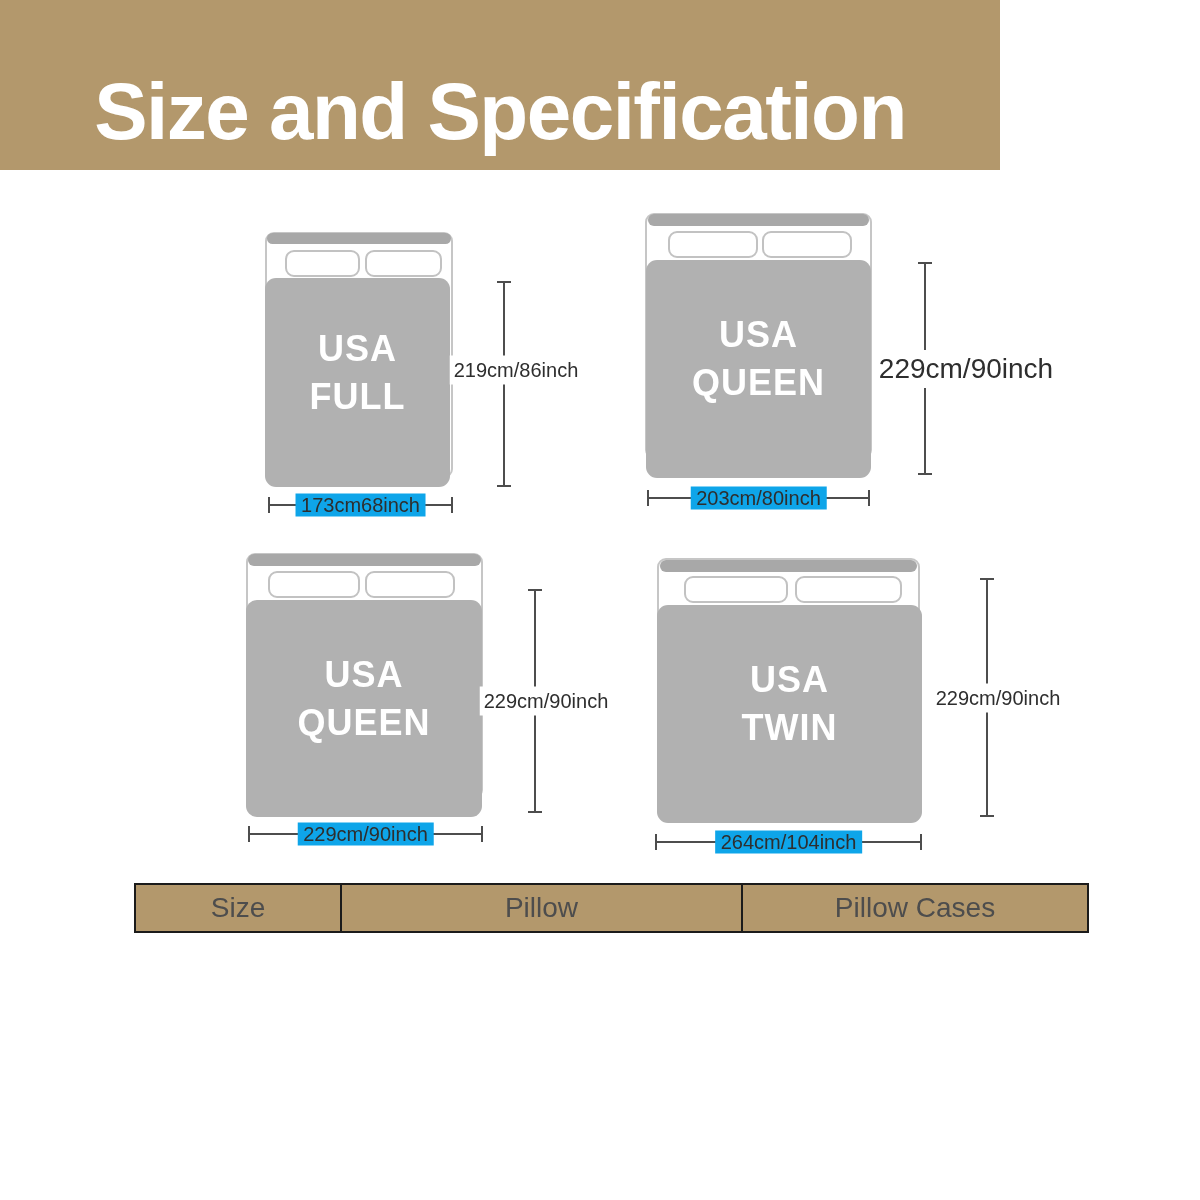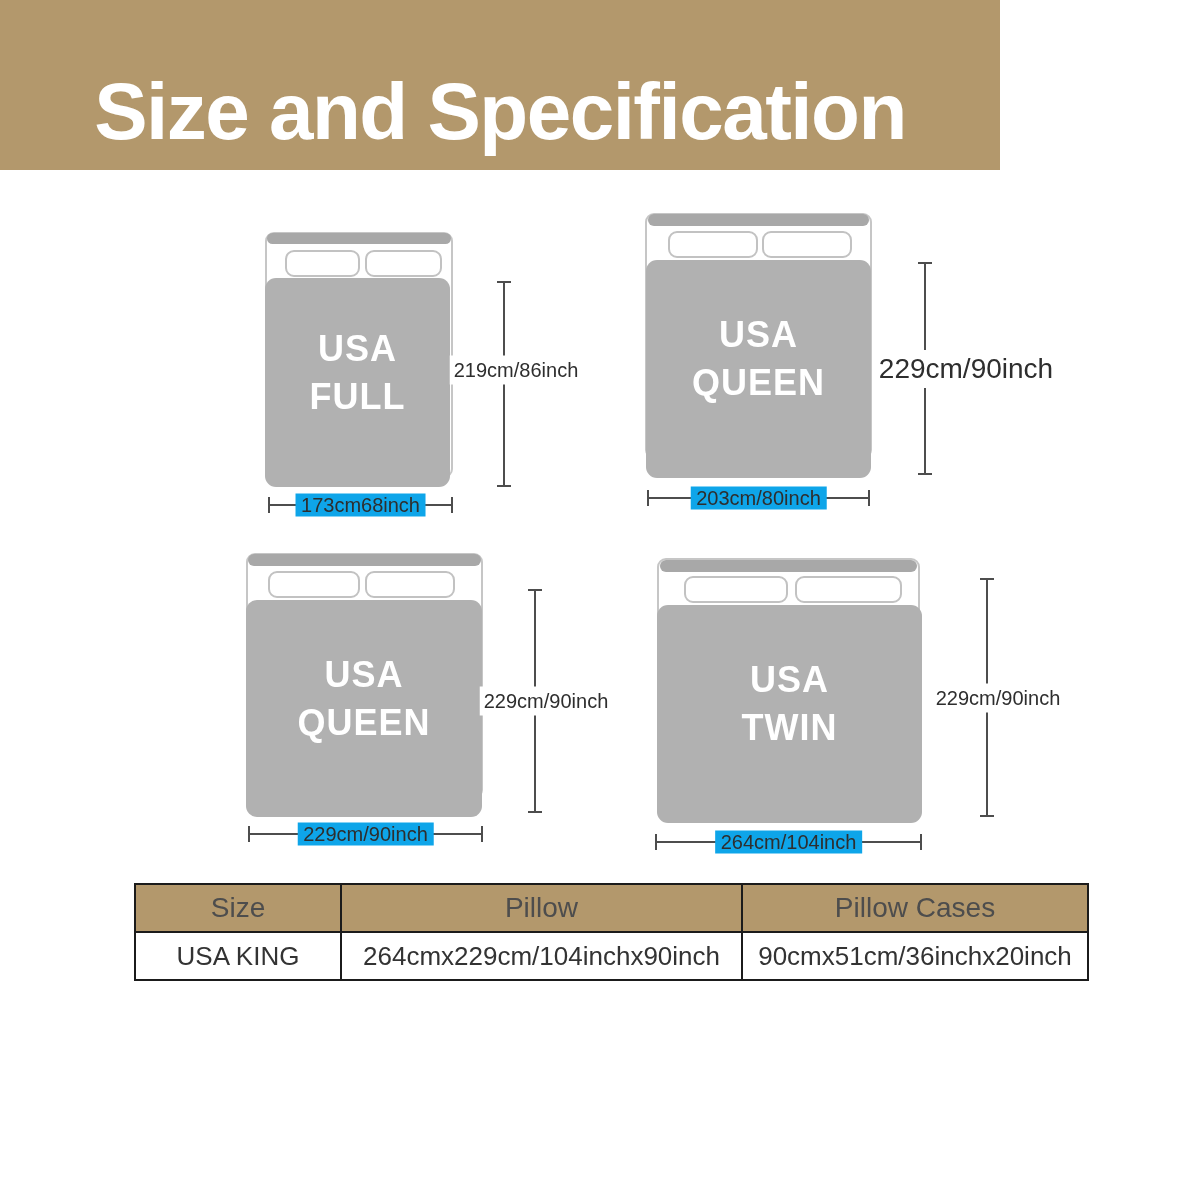--- a/index.html
+++ b/index.html
@@ -234,21 +234,16 @@
         <col style="width:346px">
     </colgroup>
     <thead>
       <tr>
         <th>Size</th>
         <th>Pillow</th>
         <th>Pillow Cases</th>
       </tr>
     </thead>
     <tbody>
-      <tr>
-        <td>USA KING</td>
-        <td>264cmx229cm/104inchx90inch</td>
-        <td>90cmx51cm/36inchx20inch</td>
-      </tr>
     </tbody>
   </table>
 
 </div>
 
 </body></html>

